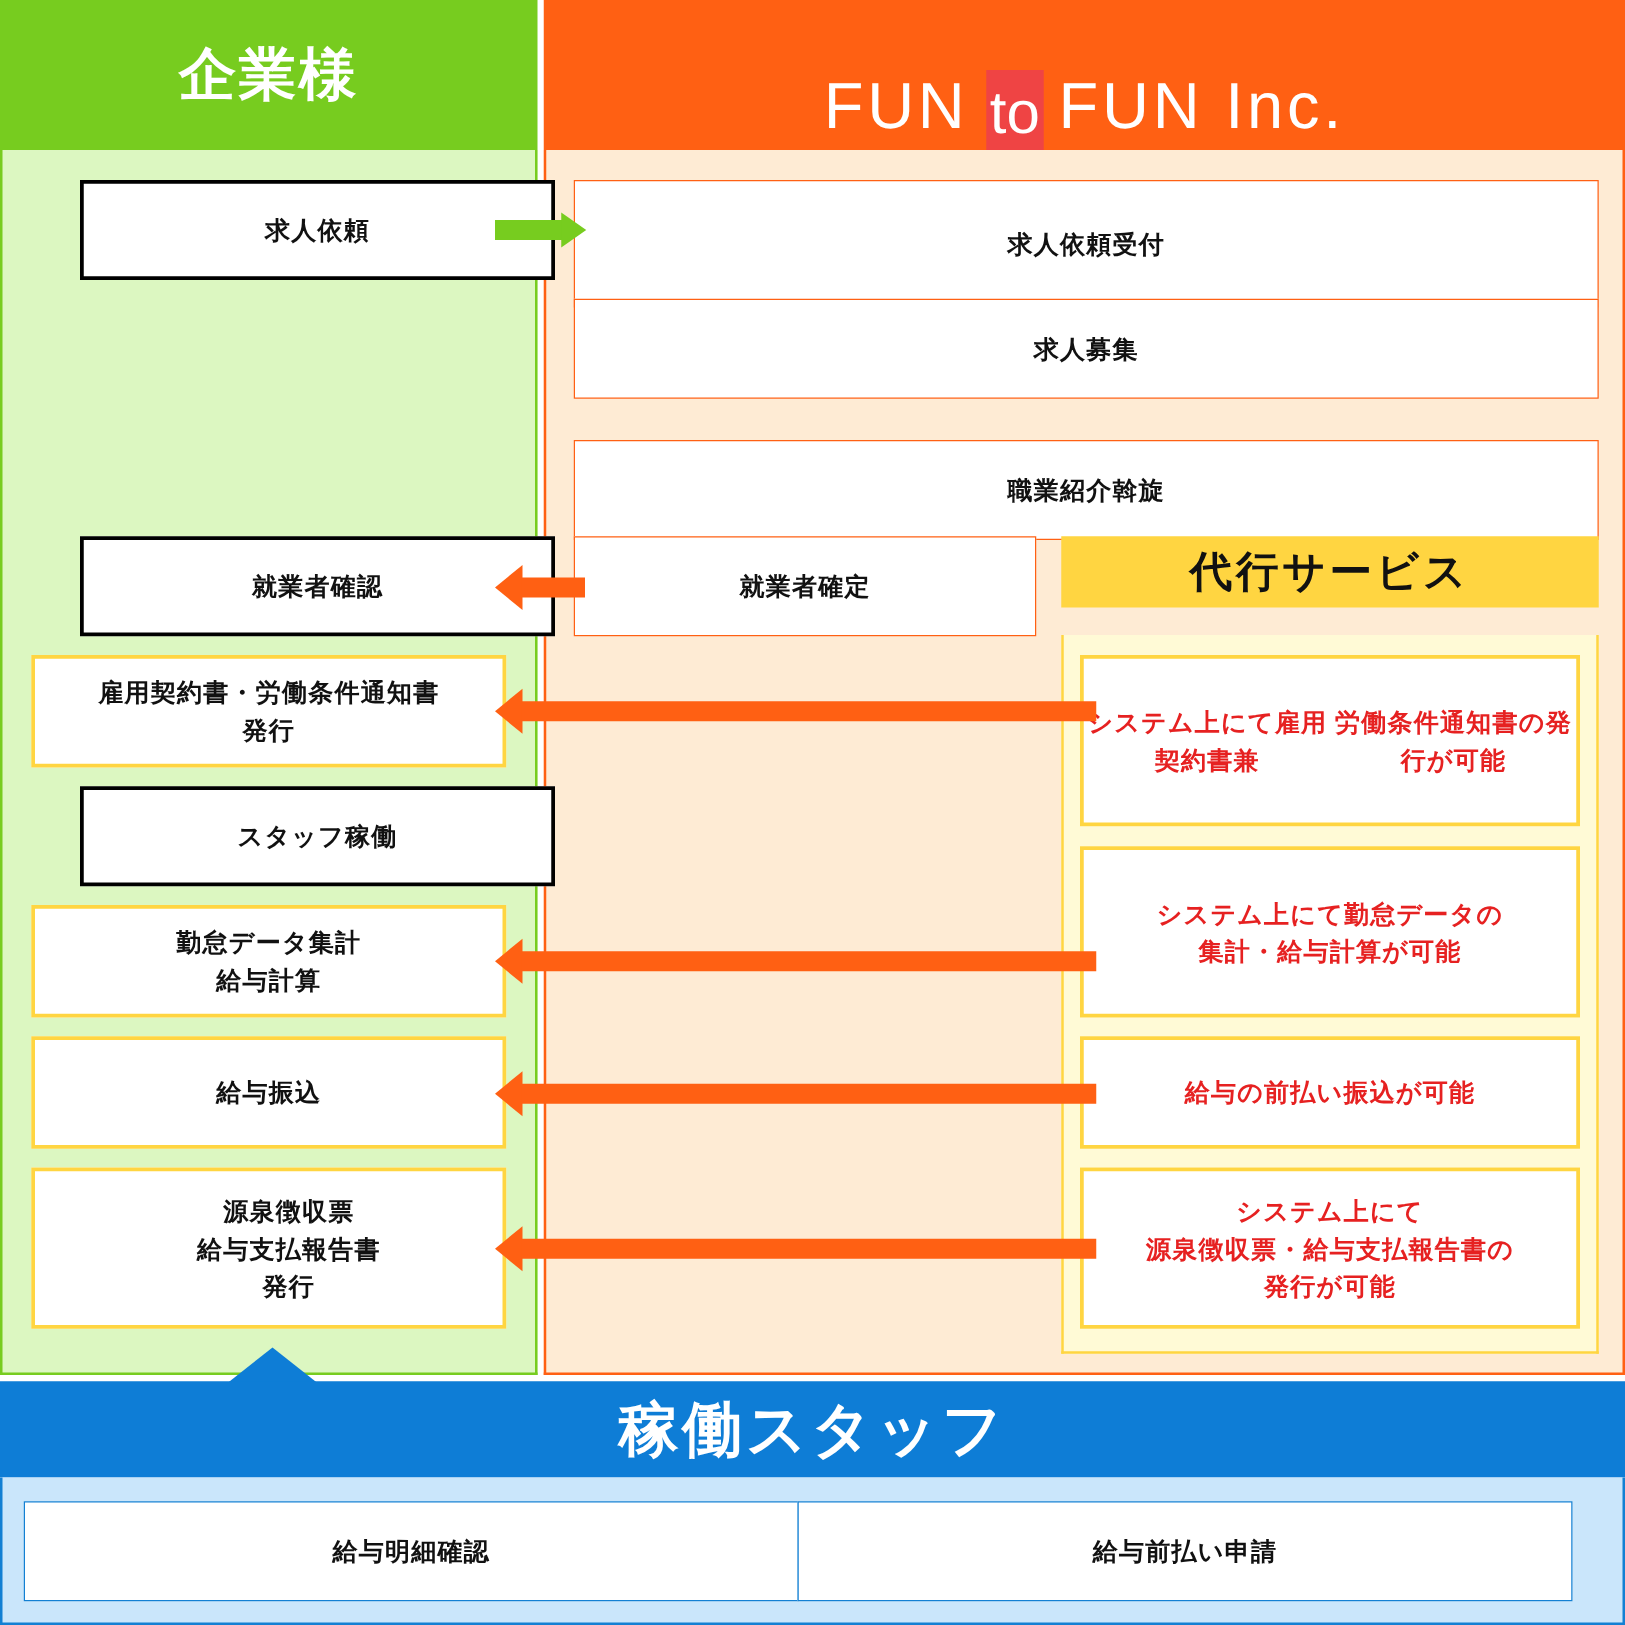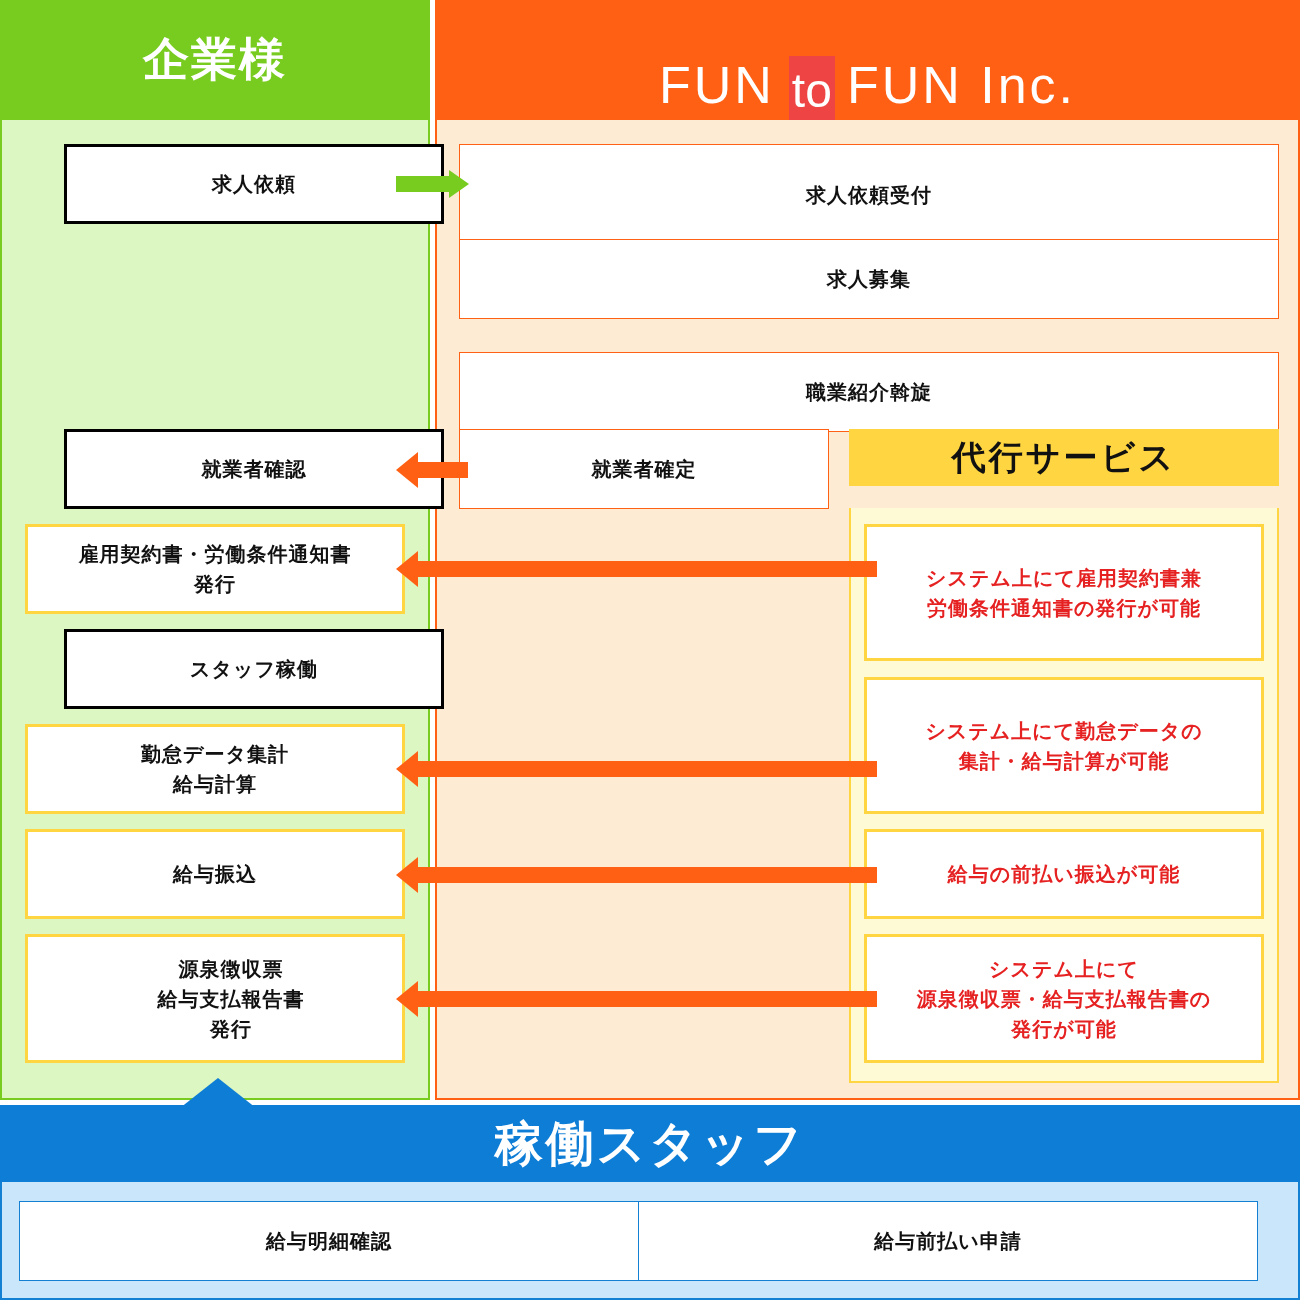--- a/index.html
+++ b/index.html
@@ -97,21 +97,21 @@
 </div>
 <div class="box o" style="left:459px;top:429px;width:370px;height:80px;">
   <span>就業者確定</span>
 </div>
 
 <div class="abs svc-hdr">
   <span>代行サービス</span>
 </div>
 <div class="abs svc-body"></div>
 
-<div class="box y red" style="left:864px;top:524px;width:400px;height:137px;flex-direction:column;">
+<div class="box y red" style="left:864px;top:524px;width:400px;height:137px;">
   <span>システム上にて雇用契約書兼</span>
   <span>労働条件通知書の発行が可能</span>
 </div>
 <div class="box y red" style="left:864px;top:677px;width:400px;height:137px;flex-direction:column;">
   <span>システム上にて勤怠データの</span>
   <span>集計・給与計算が可能</span>
 </div>
 <div class="box y red" style="left:864px;top:829px;width:400px;height:90px;">
   <span>給与の前払い振込が可能</span>
 </div>

